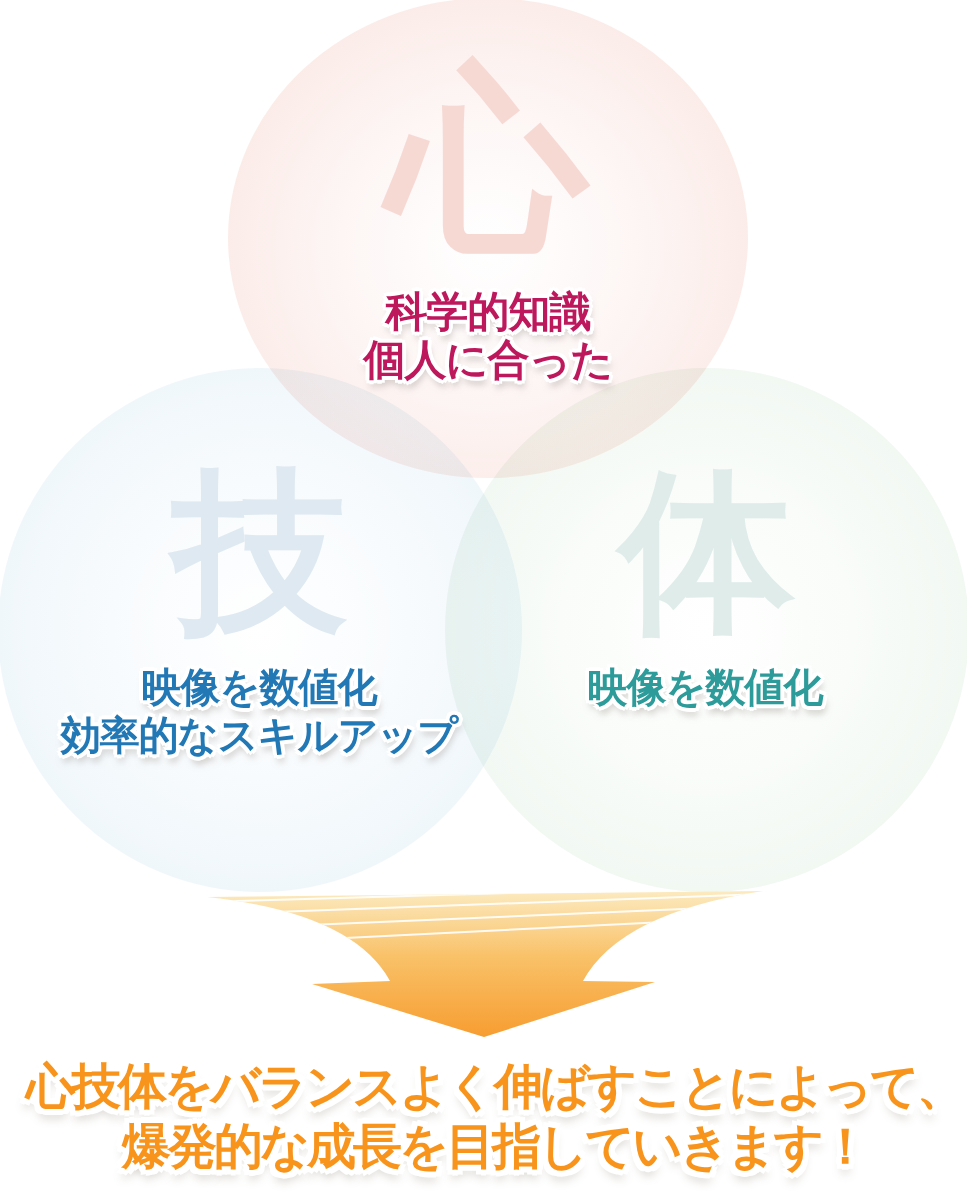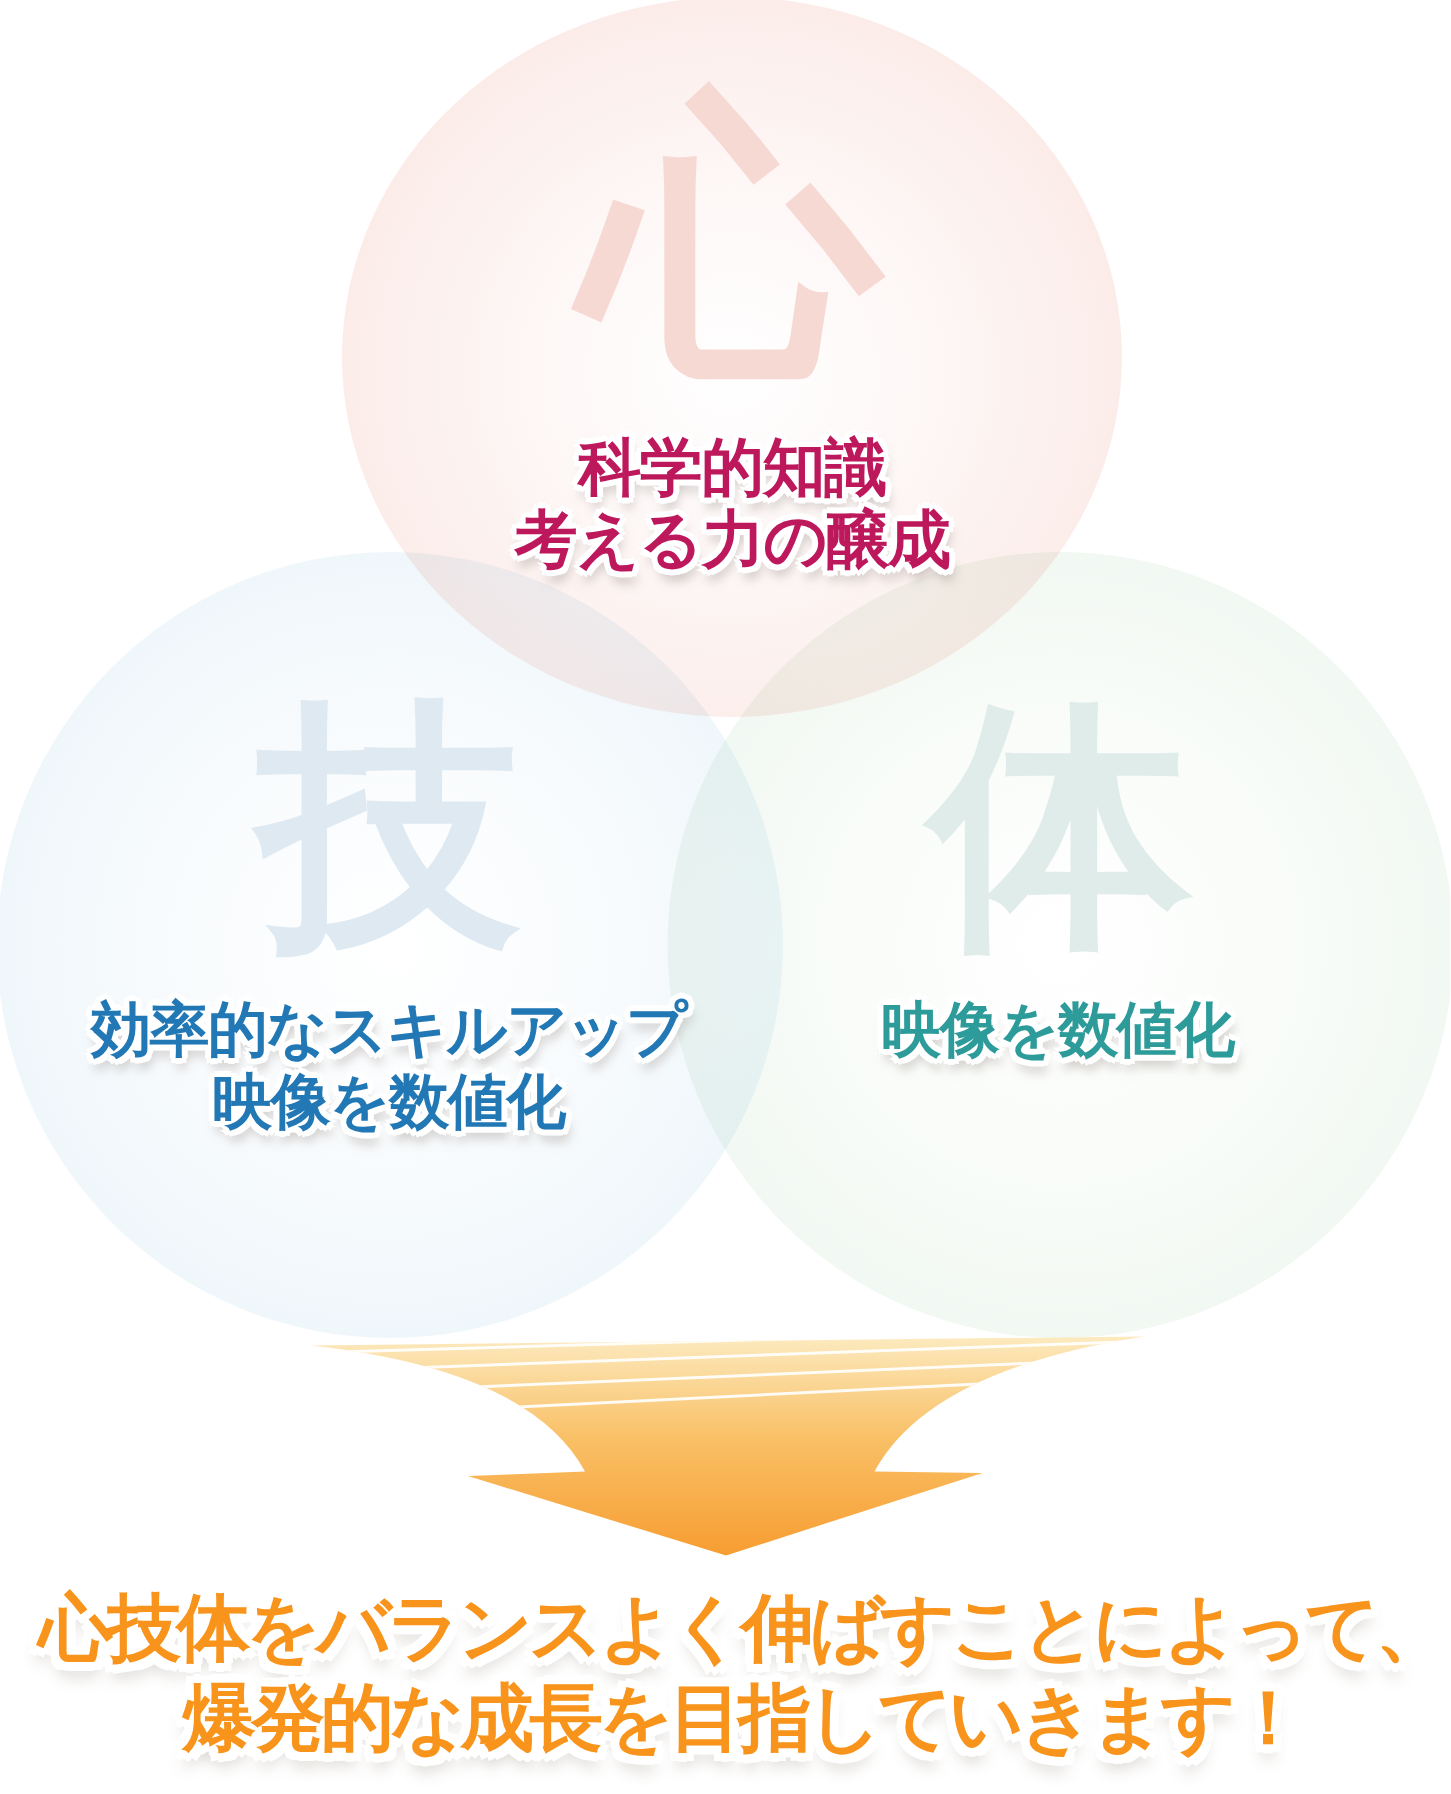--- a/index.html
+++ b/index.html
@@ -90,26 +90,26 @@
   <div class="circle circle-skill">
     <span class="kanji kanji-skill">技</span>
   </div>
 
   <div class="circle circle-body">
     <span class="kanji kanji-body">体</span>
   </div>
 
   <div class="caption caption-mind">
     <div>科学的知識</div>
-    <div>考える力の醸成</div>
+    <div>個人に合った</div>
   </div>
 
   <div class="caption caption-skill">
+    <div>映像を数値化</div>
     <div>効率的なスキルアップ</div>
-    <div>映像を数値化</div>
   </div>
 
   <div class="caption caption-body">
     <div>映像を数値化</div>
   </div>
 
   <svg class="arrow-svg" width="570" height="155" viewBox="0 0 570 155">
     <defs>
       <linearGradient id="arrowGrad" x1="0" y1="0" x2="0" y2="1">
         <stop offset="0" stop-color="#fceabf"></stop>

